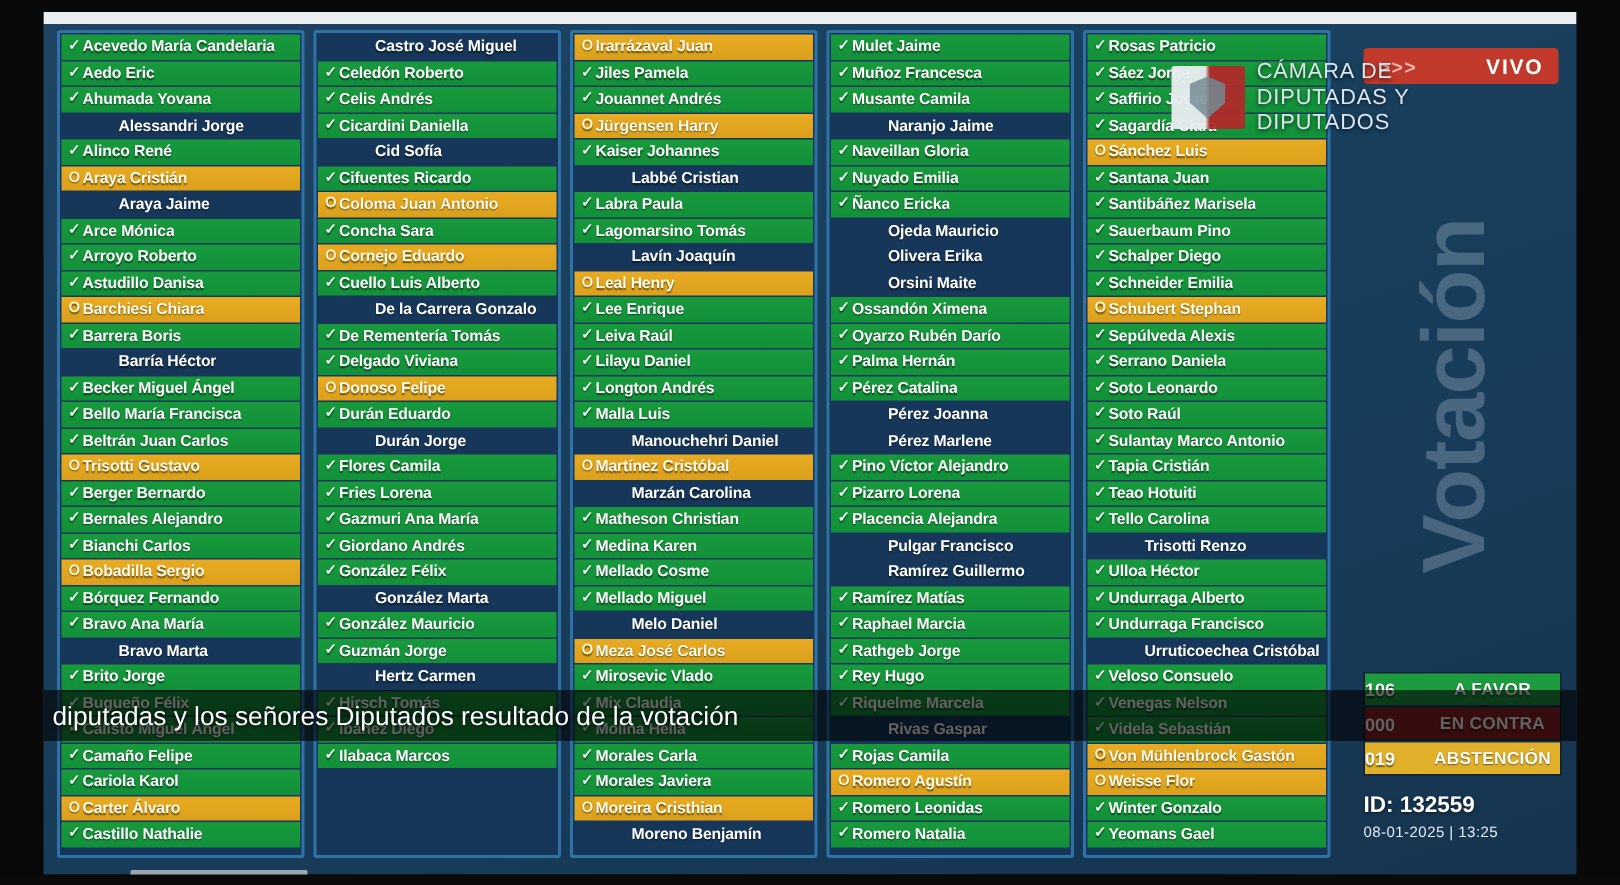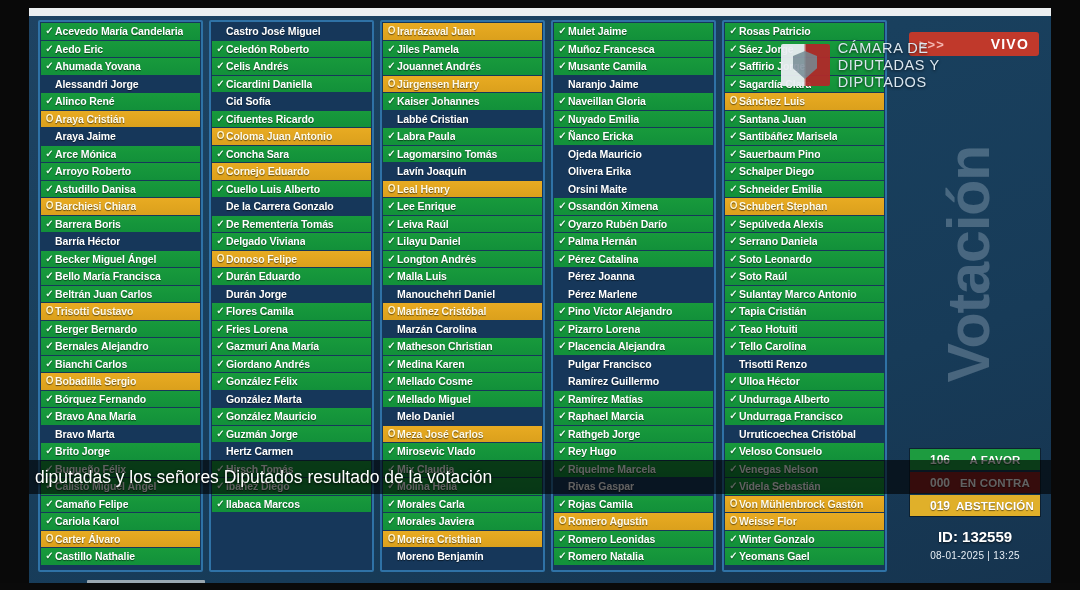--- a/index.html
+++ b/index.html
@@ -64,21 +64,21 @@
     min-width: 11px;
     text-align: center;
     font-size: 10px;
     font-weight: bold;
   }
   .row .nm { overflow: hidden; text-overflow: clip; }
   .row.favor { background: linear-gradient(180deg,#189a3c 0%, #12903a 100%); }
   .row.favor .mark { color: #eafff0; }
   .row.abst  { background: linear-gradient(180deg,#e8ab22 0%, #dba01c 100%); color:#fffbe8; }
   .row.abst  .mark { color: #fff3c8; }
-  .row.none  { background: transparent; color: #ffffff; padding-left: 14px; }
+  .row.none  { background: transparent; color: #ffffff; padding-left: 14px; margin-left: 24px; }
 
   
   #side {
     position: absolute;
     left: 872px; top: 12px;
     width: 142px; height: 552px;
   }
   #vivo {
     position: absolute; left: 8px; top: 12px;
     width: 130px; height: 24px;
@@ -109,29 +109,29 @@
     display: flex; flex-direction: column; gap: 2px;
     border: 1px solid rgba(0,0,0,.4);
   }
   .tally-row {
     height: 21px;
     display: flex; align-items: center;
     font-size: 12px; font-weight: bold;
     color: #fff;
     text-shadow: 0 1px 1px rgba(0,0,0,.5);
   }
-  .tally-row .num { width: 40px; text-align: right; font-size: 12px; }
+  .tally-row .num { width: 40px; text-align: left; font-size: 12px; }
   .tally-row .txt { flex: 1; text-align: center; letter-spacing: .2px; font-size: 11.5px;}
   .t-favor { background: #1d9b3f; }
   .t-contra { background: #8e2020; }
   .t-abst { background: #e0b02a; }
 
   #idblock {
     position: absolute; left: 8px; top: 508px; width: 132px;
-    text-align: center;
+    text-align: left;
   }
   #idblock .idtxt {
     font-size: 15px; font-weight: bold; color: #ffffff;
     text-shadow: 0 1px 2px rgba(0,0,0,.6);
   }
   #idblock .dt {
     margin-top: 5px;
     font-size: 10px; color: #e7eef5; letter-spacing: .3px;
   }
 

